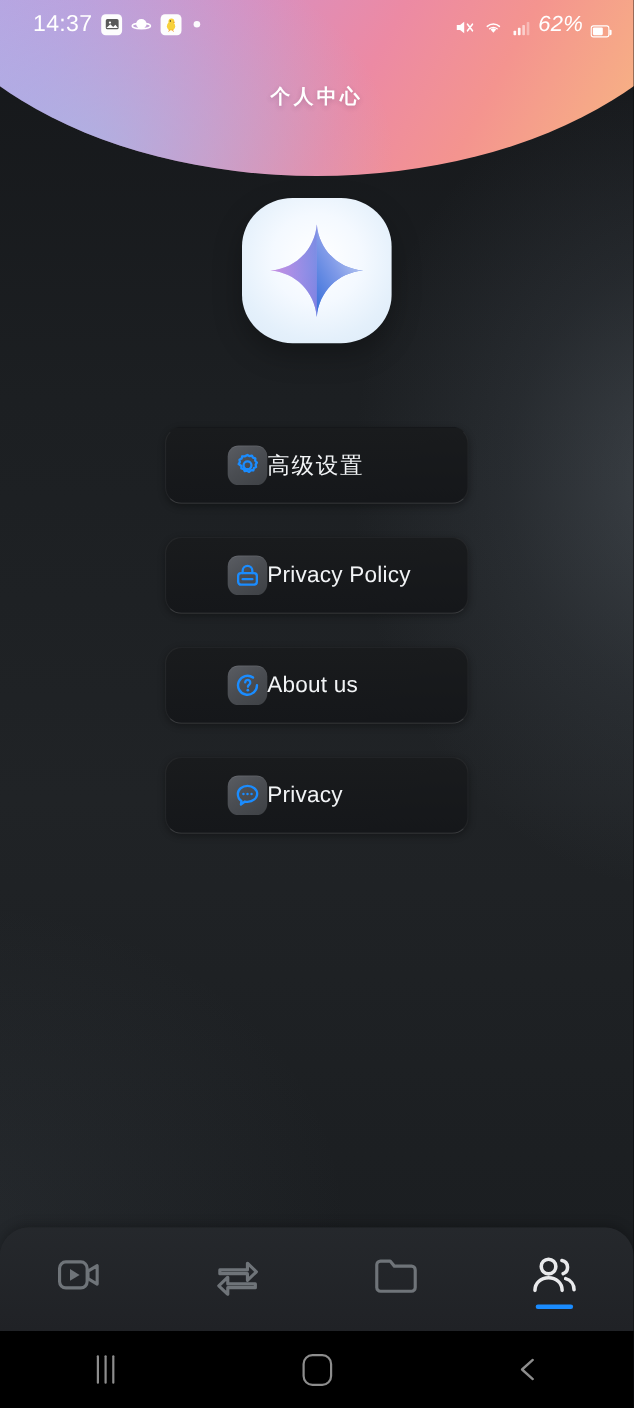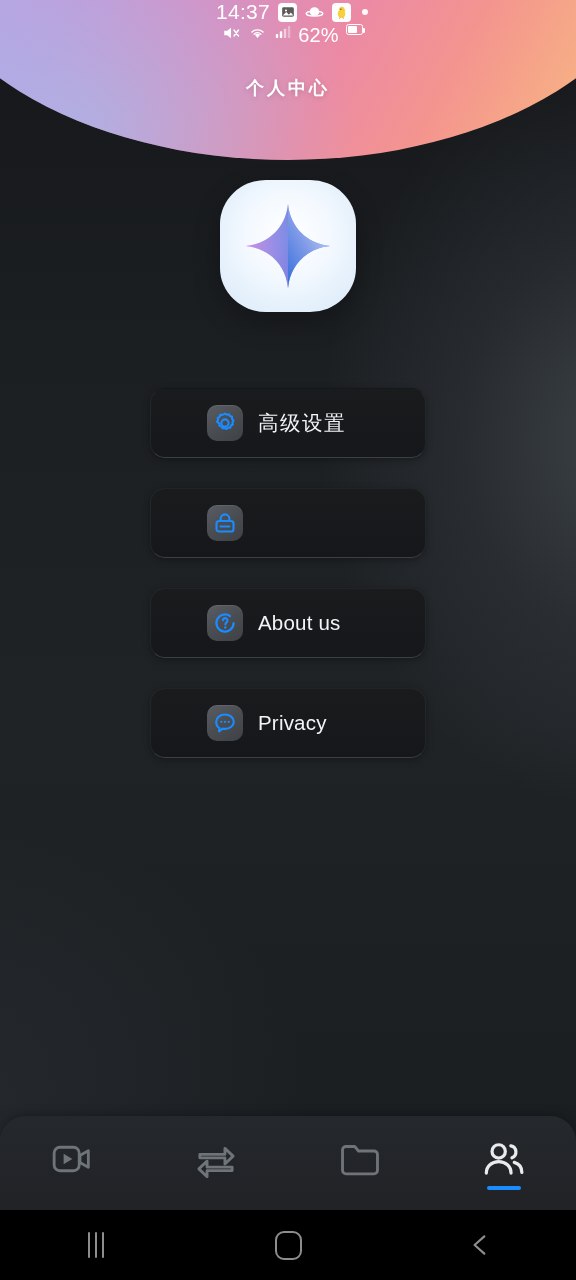--- a/index.html
+++ b/index.html
@@ -39,29 +39,29 @@
   }
   .header-ellipse::after{
     content:""; position:absolute; inset:0;
     background:radial-gradient(ellipse 60% 70% at 22% 96%, rgba(150,200,245,0.55) 0%, rgba(150,200,245,0) 62%);
   }
 
   
   .status-bar {
     position:absolute; left:0; top:0; width:576px; height:44px;
     display:flex; align-items:center; justify-content:space-between;
-    padding:0 22px 0 30px; z-index:7;flex-direction:column;
+    padding:0 22px 0 30px; z-index:7;
   }
   .sb-left { display:flex; align-items:center; gap:8px; }
   .sb-time { color:#fff; font-size:21px; font-weight:500; letter-spacing:.3px; }
   .sb-ico { display:flex; align-items:center; justify-content:center; }
   .sb-chip { width:19px; height:19px; border-radius:4px; background:#fdfdfd;
              display:flex; align-items:center; justify-content:center; }
   .sb-dot { width:6px; height:6px; border-radius:50%; background:#fff; opacity:.95; margin-left:3px;}
-  .sb-right { display:flex; align-items:flex-start; gap:7px; }
+  .sb-right { display:flex; align-items:flex-end; gap:7px;font-style:italic; }
   .sb-pct { color:#fff; font-size:20px; font-weight:500; letter-spacing:.2px; }
   .batt { width:17px; height:11px; border:1.6px solid #fff; border-radius:2.5px; position:relative;}
   .batt::after{content:"";position:absolute;right:-3.4px;top:3px;width:2px;height:5px;background:#fff;border-radius:0 1px 1px 0;}
   .batt i{position:absolute;left:1px;top:1px;bottom:1px;width:62%;background:#fff;border-radius:1px;display:block;}
 
   
   .page-title {
     position:absolute; top:76px; left:0; width:576px; text-align:center;
     color:#ffffff; font-size:18px; font-weight:600; letter-spacing:3px;
     text-shadow:0 1px 5px rgba(60,30,70,.22); z-index:6;
@@ -93,21 +93,21 @@
     display:flex; align-items:center; padding-left:56px;
     box-shadow:0 2px 7px rgba(0,0,0,.32);
   }
   .menu-card.first { border-top-color:rgba(255,255,255,0.0); }
   .m-icon {
     width:36px; height:36px; border-radius:10px;
     background:linear-gradient(145deg,#5a5d63 0%,#4a4d52 48%,#3e4145 100%);
     display:flex; align-items:center; justify-content:center; flex:0 0 auto;
     box-shadow:inset 0 1px 0 rgba(255,255,255,.08);
   }
-  .m-label { color:#f2f4f6; font-size:20.5px; margin-left:15px; letter-spacing:.2px; white-space:nowrap; }
+  .m-label { color:#f2f4f6; font-size:20.5px; letter-spacing:.2px; white-space:nowrap; }
   .m-label.cjk { letter-spacing:1.5px; }
 
   
   .tabbar {
     position:absolute; left:0; bottom:70px; width:576px; height:94px;
     background:linear-gradient(180deg,#25282c 0%,#202226 100%);
     border-radius:26px 26px 0 0;
     display:flex; align-items:flex-start; z-index:8;
     box-shadow:0 -2px 10px rgba(0,0,0,.25);
   }
@@ -239,20 +239,21 @@
     </div>
 
     <div class="menu-card">
       <span class="m-icon">
         <svg width="24" height="24" viewBox="0 0 24 24">
           <rect x="3.5" y="10" width="17" height="10.5" rx="2.6" fill="none" stroke="#1a8cff" stroke-width="2.1"></rect>
           <path d="M7.6 10V7.8a4.4 4.4 0 018.8 0V10" fill="none" stroke="#1a8cff" stroke-width="2.1" stroke-linecap="round"></path>
           <path d="M7.5 15.5h9" stroke="#1a8cff" stroke-width="2" stroke-linecap="round"></path>
         </svg>
       </span>
+      <span class="m-label">Privacy Policy</span>
     </div>
 
     <div class="menu-card">
       <span class="m-icon">
         <svg width="24" height="24" viewBox="0 0 24 24">
           <path d="M20.6 12a8.6 8.6 0 11-3.6-7" fill="none" stroke="#1a8cff" stroke-width="2.2" stroke-linecap="round"></path>
           <path d="M9.9 9.3a2.3 2.3 0 114 1.7c-.8.8-1.5 1.2-1.5 2.4" fill="none" stroke="#1a8cff" stroke-width="2.1" stroke-linecap="round"></path>
           <circle cx="12.3" cy="16.4" r="1.25" fill="#1a8cff"></circle>
         </svg>
       </span>

